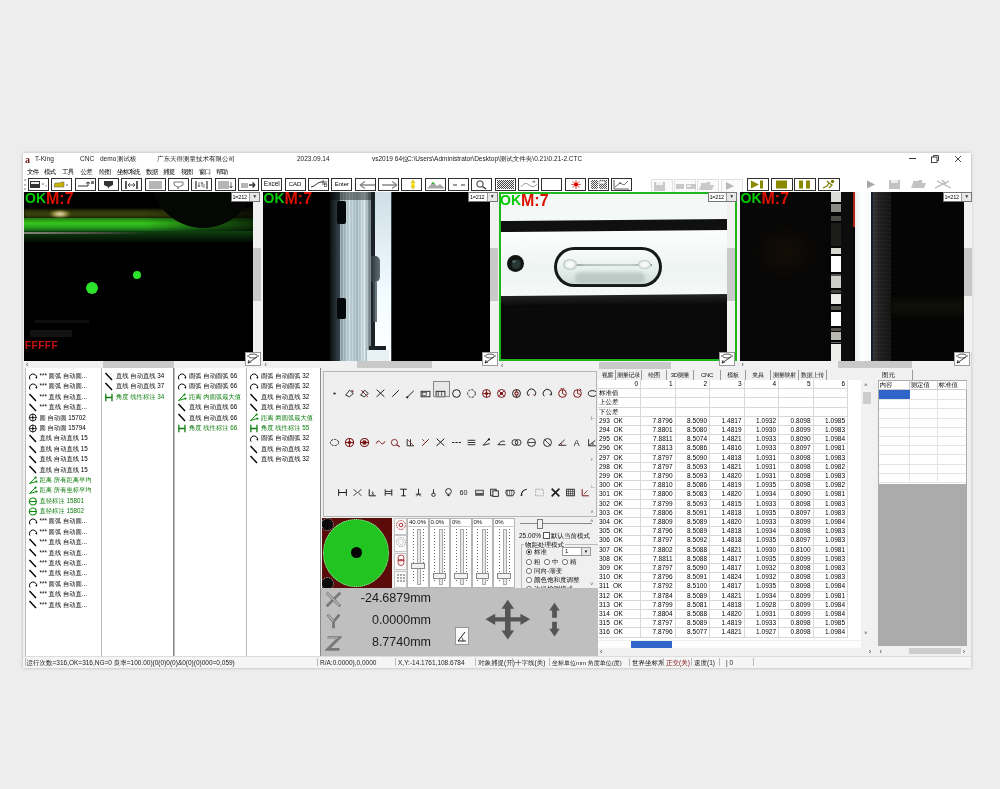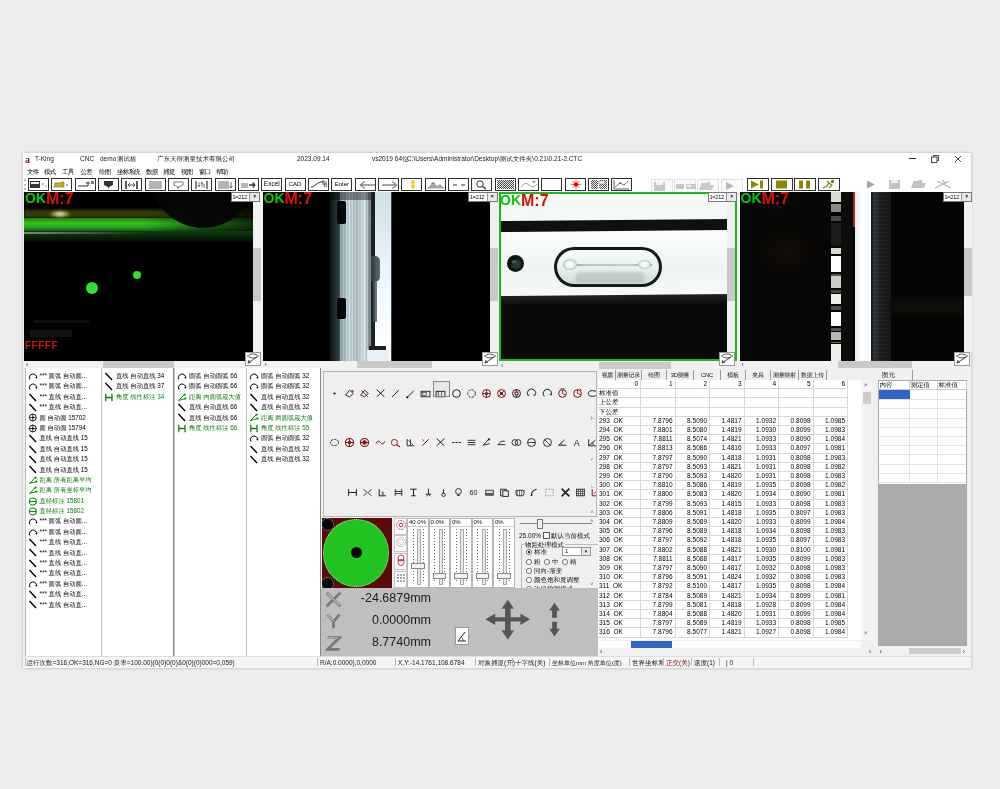--- a/index.html
+++ b/index.html
@@ -678,21 +678,21 @@
             <circle cx="5" cy="5" r="3.6" fill="none" stroke="#1a1a1a" stroke-width="0.8"></circle>
             <path d="M2.5 2.5 L7.5 7.5" stroke="#1a1a1a" stroke-width="0.7"></path>
           </svg></span><span style="display:inline-block;width:15.2px;"><svg width="11" height="11" viewBox="0 0 10 10">
             <path d="M1.5 7.5 h7 M1.5 7.5 L7 2.5" stroke="#1a1a1a" stroke-width="0.8" fill="none"></path>
             <path d="M4.2 7.5 A3.5 3.5 0 0 0 3.5 5.5" fill="none" stroke="#7a1515" stroke-width="0.7"></path>
           </svg></span><span style="display:inline-block;width:15.2px;"><svg width="11" height="11" viewBox="0 0 10 10">
             <text x="1.5" y="8" font-size="8" fill="#1a1a1a" font-family="Liberation Sans">A</text>
           </svg></span><span style="display:inline-block;width:15.2px;"><svg width="11" height="11" viewBox="0 0 10 10">
             <path d="M1.5 2 v6 h7 M1.5 8 L7.5 3" stroke="#1a1a1a" stroke-width="0.8" fill="none"></path>
           </svg></span></div>
-      <div class="abs" style="left:23px;top:112px;white-space:nowrap;text-decoration:underline;"><span style="display:inline-block;width:15.2px;"><svg width="11" height="11" viewBox="0 0 10 10">
+      <div class="abs" style="left:13px;top:112px;white-space:nowrap;text-decoration:underline;"><span style="display:inline-block;width:15.2px;"><svg width="11" height="11" viewBox="0 0 10 10">
             <path d="M1.5 2 v6 M8.5 2 v6 M1.5 5 h7" stroke="#1a1a1a" stroke-width="0.9"></path>
           </svg></span><span style="display:inline-block;width:15.2px;"><svg width="11" height="11" viewBox="0 0 10 10">
             <path d="M1.5 2 l3 3 l-3 3 M8.5 2 l-3 3 l3 3" stroke="#1a1a1a" stroke-width="0.8" fill="none"></path>
           </svg></span><span style="display:inline-block;width:15.2px;"><svg width="11" height="11" viewBox="0 0 10 10">
             <path d="M2 2 v6 h6" stroke="#1a1a1a" stroke-width="0.9" fill="none"></path>
             <text x="4" y="7" font-size="5" fill="#1a1a1a">k</text>
           </svg></span><span style="display:inline-block;width:15.2px;"><svg width="11" height="11" viewBox="0 0 10 10">
             <path d="M2 2 v6 M8 2 v6 M2 4 h6 M2 6 h6" stroke="#1a1a1a" stroke-width="0.8"></path>
           </svg></span><span style="display:inline-block;width:15.2px;"><svg width="11" height="11" viewBox="0 0 10 10">
             <path d="M2 2 h6 M5 2 v6 M3 8 h4" stroke="#1a1a1a" stroke-width="0.9"></path>

